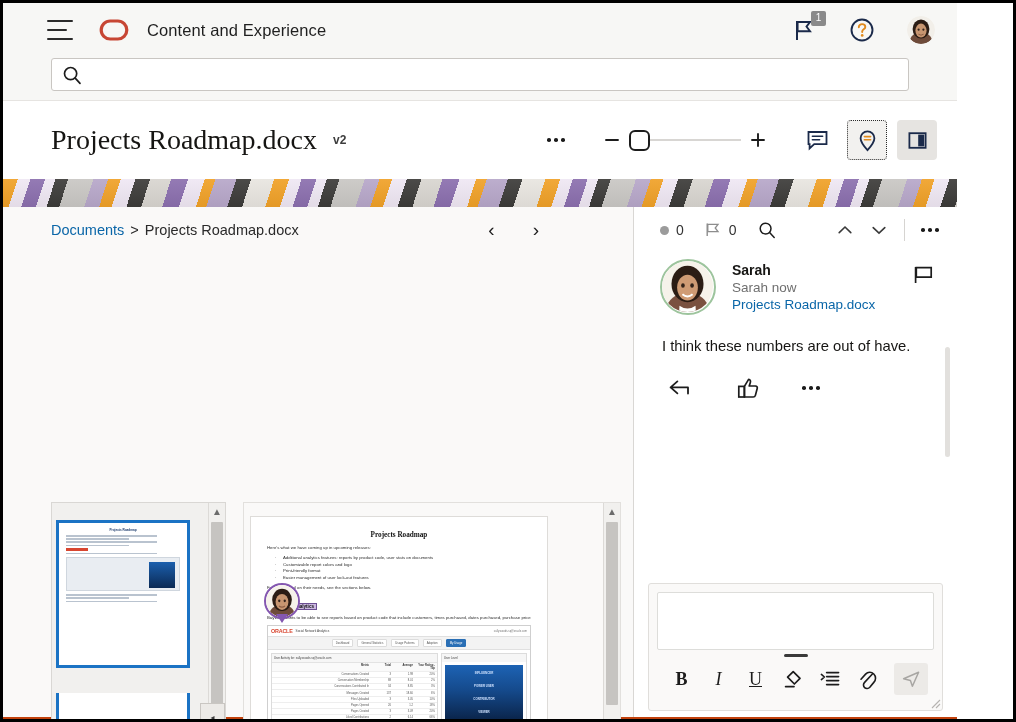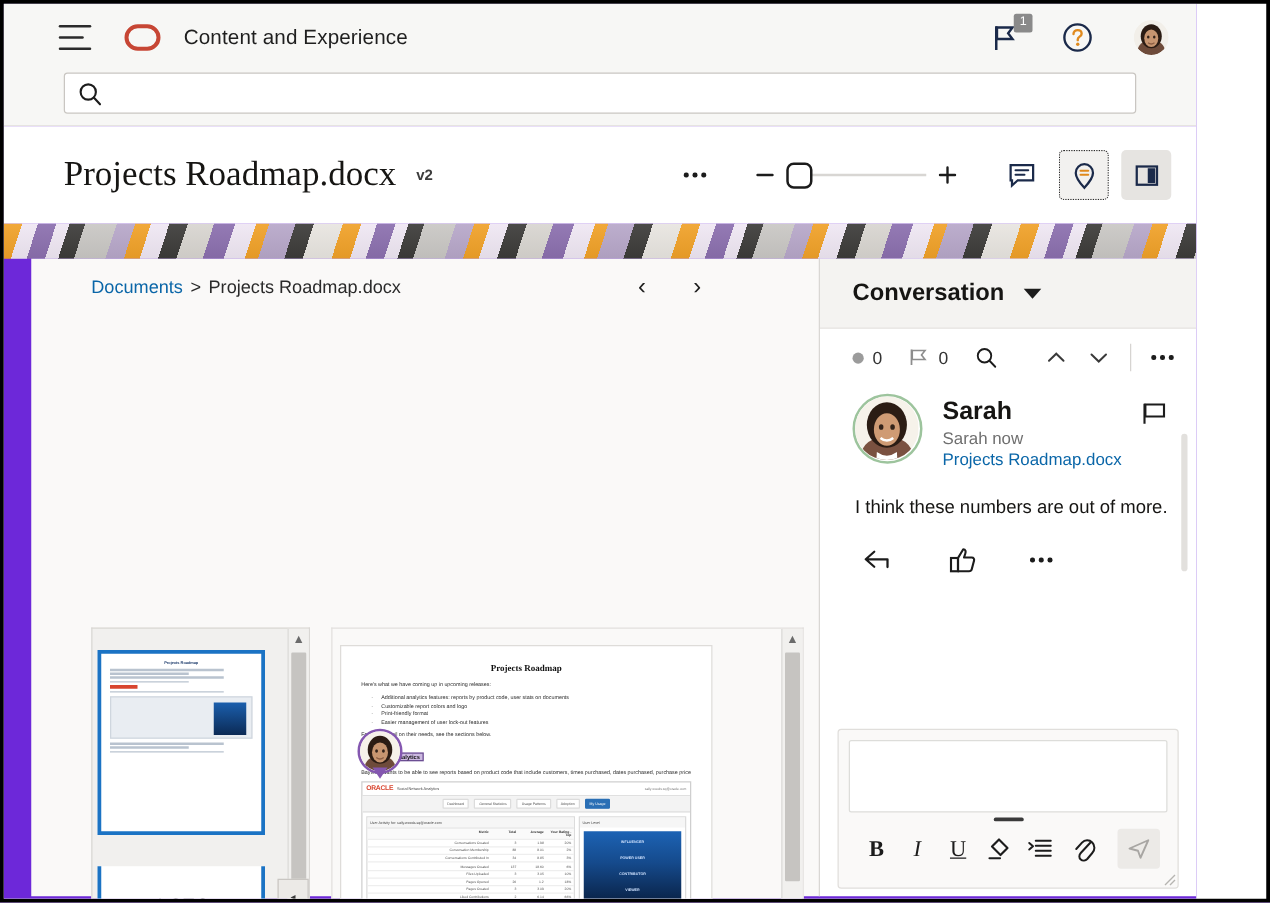--- a/index.html
+++ b/index.html
@@ -4,21 +4,21 @@
 <style>
   * { box-sizing: border-box; margin:0; padding:0; }
   html, body { width:1016px; height:722px; }
   body {
     font-family: "Liberation Sans", sans-serif;
     background:#ffffff;
     color:#161513;
     overflow:hidden;
     border:3px solid #000;
   }
-  .app { position:relative; width:954px; height:716px; background:#6d28d9; overflow:hidden; }
+  .app { position:relative; width:954px; height:716px; background:#c2410c; overflow:hidden; }
 
   
   .gheader { height:98px; background:#f7f7f5; border-bottom:1px solid #e6e4e1; position:relative; }
   .gheader-top { height:54px; display:flex; align-items:center; padding:0 22px 0 44px; }
   .hamburger { width:26px; height:20px; display:flex; flex-direction:column; justify-content:space-between; cursor:pointer; }
   .hamburger i { display:block; height:2.4px; background:#2b2b2b; border-radius:2px; }
   .hamburger i:nth-child(1){ width:26px; }
   .hamburger i:nth-child(2){ width:20px; }
   .hamburger i:nth-child(3){ width:26px; }
   .oracle-logo { margin-left:26px; width:30px; height:26px; display:flex; align-items:center; justify-content:center; }
@@ -60,21 +60,21 @@
       repeating-linear-gradient(108deg,
         #f0a128 0 14px, #efe7f3 14px 26px, #8b6fae 26px 40px, #efe7f3 40px 50px,
         #3c3b39 50px 62px, #c9c7c4 62px 86px, #b7a7c9 86px 100px, #f0a128 100px 112px,
         #efe7f3 112px 126px, #3c3b39 126px 140px, #d8d5d0 140px 160px, #8b6fae 160px 176px,
         #efe7f3 176px 192px, #f0a128 192px 202px, #b7a7c9 202px 222px, #3c3b39 222px 236px,
         #e8e5e0 236px 258px);
   }
   .banner::after{ content:""; position:absolute; inset:0; background:linear-gradient(180deg, rgba(255,255,255,.08), rgba(0,0,0,.05)); }
 
   
-  .main { display:flex; height:510px;padding-left:22px; }
+  .main { display:flex; height:510px; }
   .left-pane { width:631px; background:#faf9f8; border-right:1px solid #d9d7d4; position:relative; }
   .right-pane { flex:1; background:#ffffff; position:relative; display:flex; flex-direction:column; }
 
   
   .breadcrumb-row { height:45px; display:flex; align-items:center; padding:0 24px 0 48px; }
   .bc-link { color:#0a66a8; font-size:14.5px; text-decoration:none; cursor:pointer; }
   .bc-sep { color:#2a2a2a; font-size:14.5px; margin:0 6px; }
   .bc-current { color:#2a2a2a; font-size:14.5px; }
   .page-nav { margin-left:auto; display:flex; align-items:center; gap:38px; padding-right:70px; }
   .page-nav .chev { font-size:19px; color:#1d1d1d; cursor:pointer; line-height:1; }
@@ -147,21 +147,21 @@
   .conv-meta { height:46px; display:flex; align-items:center; padding:0 18px 0 26px; gap:0; }
   .cm-item { display:flex; align-items:center; gap:7px; margin-right:21px; font-size:14px; color:#333; }
   .cm-dot { width:9px; height:9px; border-radius:50%; background:#9b9b9b; display:block; }
   .cm-right { margin-left:auto; display:flex; align-items:center; gap:16px; }
   .cm-divider { width:1px; height:22px; background:#d6d4d1; }
 
   .msg { padding:6px 22px 0 26px; }
   .msg-head { display:flex; align-items:flex-start; }
   .msg-av { width:56px; height:56px; border-radius:50%; border:2.4px solid #9dc49d; overflow:hidden; flex:none; }
   .msg-info { margin-left:16px; padding-top:3px; }
-  .msg-name { font-size:20px; font-weight:bold; color:#161513; }
+  .msg-name { font-size:14px; font-weight:bold; color:#161513; }
   .msg-time { font-size:13.5px; color:#6f6f6f; margin-top:2px; }
   .msg-file { font-size:13.5px; color:#0a66a8; margin-top:2px; cursor:pointer; }
   .msg-flag { margin-left:auto; padding-top:6px; cursor:pointer; }
   .msg-body { font-size:14.8px; color:#161513; margin:23px 0 0 2px; }
   .msg-actions { display:flex; align-items:center; gap:42px; margin:22px 0 0 8px; }
   .msg-actions .act { cursor:pointer; display:flex; align-items:center; }
 
   .conv-scroll { position:absolute; right:7px; top:140px; width:5px; height:110px; background:#e2e0dd; border-radius:3px; }
 
   
@@ -479,24 +479,20 @@
               <path d="M11.4 18.4q2.6 2 5.2 0" stroke="#8d5f45" stroke-width="1" fill="none"></path>
             </g>
           </svg>
         </div>
         <span class="tail"></span>
       </div>
     </div>
 
     <div class="right-pane">
 
-      <div class="conv-header">
-        <span class="conv-title">Conversation</span>
-        <span class="conv-caret"></span>
-      </div>
 
       <div class="conv-meta">
         <span class="cm-item">
           <span class="cm-dot"></span>
           <span>0</span>
         </span>
         <span class="cm-item">
           <span>
             <svg width="17" height="16" viewBox="0 0 17 16">
               <path d="M2.2 1.6 L2.2 14" stroke="#8d8d8d" stroke-width="1.4" fill="none"></path>
@@ -561,21 +557,21 @@
             <div class="msg-file">Projects Roadmap.docx</div>
           </div>
           <div class="msg-flag">
             <svg width="22" height="20" viewBox="0 0 22 20">
               <path d="M2.6 2 L2.6 18" stroke="#1c1c1c" stroke-width="1.7" fill="none"></path>
               <path d="M3.3 2.6 L18.2 2.6 L18.2 12.2 L3.3 12.2 Z" fill="none" stroke="#1c1c1c" stroke-width="1.7"></path>
             </svg>
           </div>
         </div>
 
-        <div class="msg-body">I think these numbers are out of more.</div>
+        <div class="msg-body">I think these numbers are out of have.</div>
 
         <div class="msg-actions">
           <span class="act">
             <svg width="26" height="20" viewBox="0 0 26 20">
               <path d="M2.6 9.4 L9.4 3.4 M2.6 9.4 L9.4 15.4 M2.6 9.4 L20 9.4 L20 15.6" fill="none" stroke="#1c1c1c" stroke-width="1.8" stroke-linecap="round" stroke-linejoin="round"></path>
             </svg>
           </span>
           <span class="act">
             <svg width="24" height="24" viewBox="0 0 24 24">
               <path d="M8.4 21 L8.4 10.4 L12.6 3.4 C14.4 3.4 14.9 5 14.2 7 L13.2 10 L19.4 10 C20.9 10 21.6 11.2 21.2 12.6 L19.4 19.4 C19.1 20.5 18.3 21 17.2 21 Z" fill="none" stroke="#1c1c1c" stroke-width="1.7" stroke-linejoin="round"></path>

